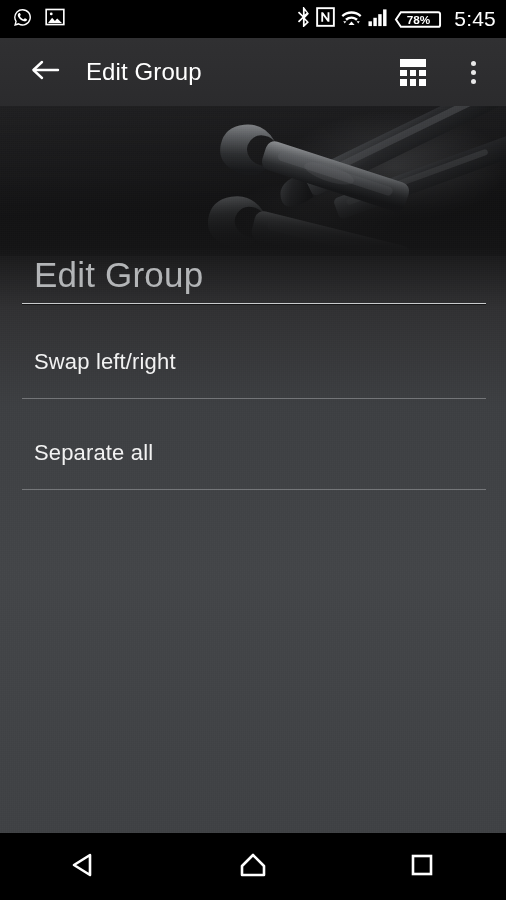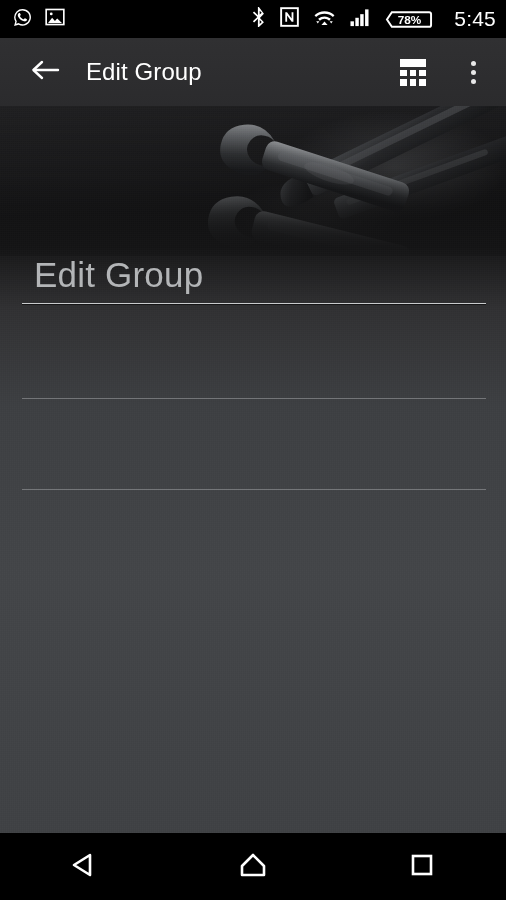--- a/index.html
+++ b/index.html
@@ -17,21 +17,21 @@
 
   
   #status-bar {
     position:absolute; top:0; left:0;
     width:506px; height:38px;
     background:#000;
     display:flex; align-items:center;
     padding:0 10px 0 12px;
   }
   #status-left { display:flex; align-items:center; gap:12px; }
-  #status-right { display:flex; align-items:center; gap:14px; margin-left:auto;justify-content:space-between; }
+  #status-right { display:flex; align-items:center; gap:5px; margin-left:auto;justify-content:space-between; }
   .sicon { display:block; }
   #battery-wrap { display:flex; align-items:center; }
   #clock {
     color:#fff; font-size:21px; letter-spacing:0.2px;
     margin-left:6px; font-weight:400;
   }
 
   
   #app-bar {
     position:absolute; top:38px; left:0;
@@ -304,24 +304,26 @@
 
   <div id="content">
     <div id="content-bg"></div>
     <div id="noise"></div>
 
     <div id="dialog">
       <div id="dialog-title">Edit Group</div>
       <div id="title-divider"></div>
 
       <div class="menu-item" id="menu-item-0">
+        <span class="label">Swap left/right</span>
         <span class="divider"></span>
       </div>
 
       <div class="menu-item" id="menu-item-1">
+        <span class="label">Separate all</span>
         <span class="divider"></span>
       </div>
     </div>
   </div>
 
   <div id="nav-bar">
     <div class="nav-btn">
       <span>
         <svg width="32" height="32" viewBox="0 0 32 32">
           <path d="M22 6 L6 16 L22 26 Z" fill="none" stroke="#fff" stroke-width="2.6" stroke-linejoin="round"></path>

